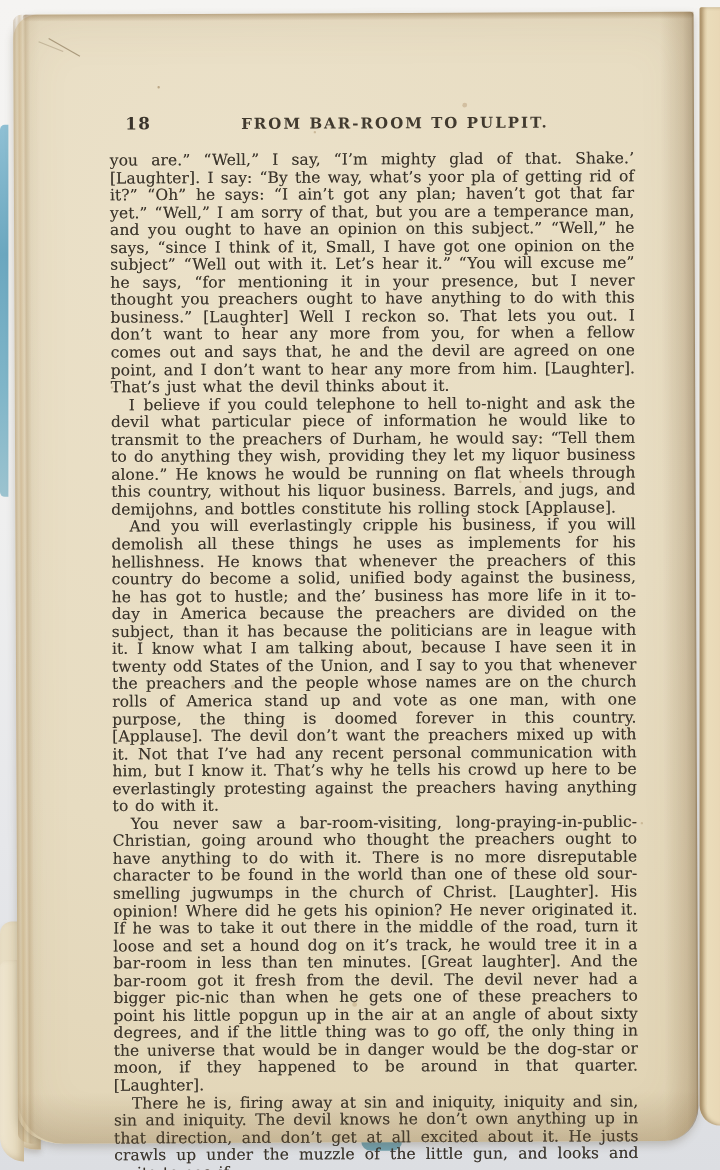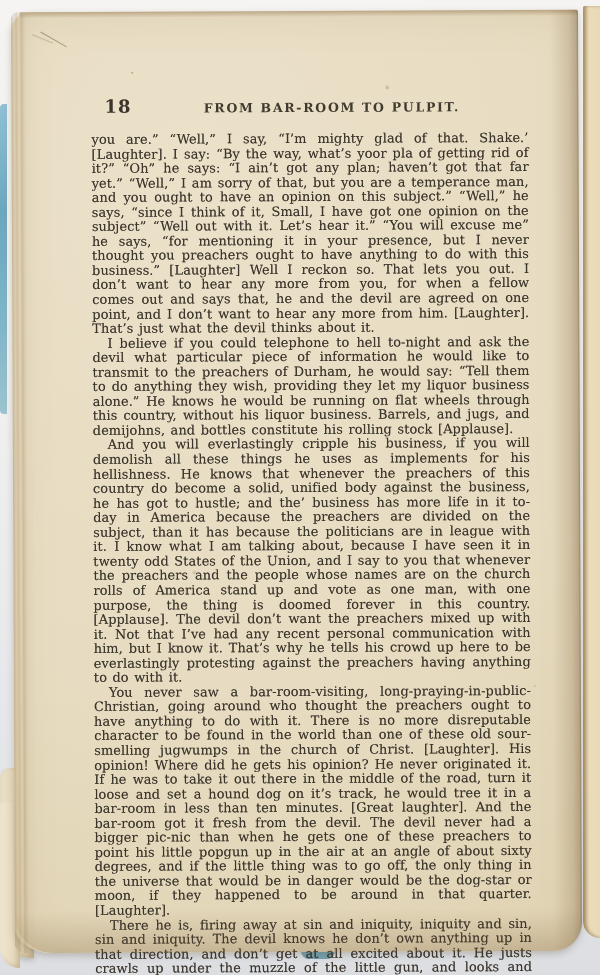--- a/index.html
+++ b/index.html
@@ -102,21 +102,21 @@
       400px 615px 0 rgba(150,115,70,.3),160px 765px 0 1px rgba(160,125,80,.28),
       330px 855px 0 rgba(150,115,70,.3),-40px 250px 0 rgba(150,115,70,.3);
   }
 
   
   .content{
     position:absolute;inset:0;padding:84px 50px 0 80px;
     color:#3a342b;
   }
   .header{display:flex;align-items:baseline;margin:0 0 16px 0;}
-  .page-number{font-size:18px;font-weight:700;letter-spacing:1px;margin-left:13px;}
+  .page-number{font-size:14px;font-weight:700;letter-spacing:1px;margin-left:13px;}
   .running-title{
     flex:1;text-align:center;font-size:12.5px;font-weight:700;
     letter-spacing:1.7px;padding-left:4px;color:#413a2f;
   }
   .bodytext p{
     margin:0;font-size:12.9px;line-height:14.55px;text-align:justify;
     word-spacing:1.3px;letter-spacing:.1px;
     text-shadow:0 0 .4px rgba(58,50,40,.55);
   }
   .bodytext p + p{text-indent:15px;}

